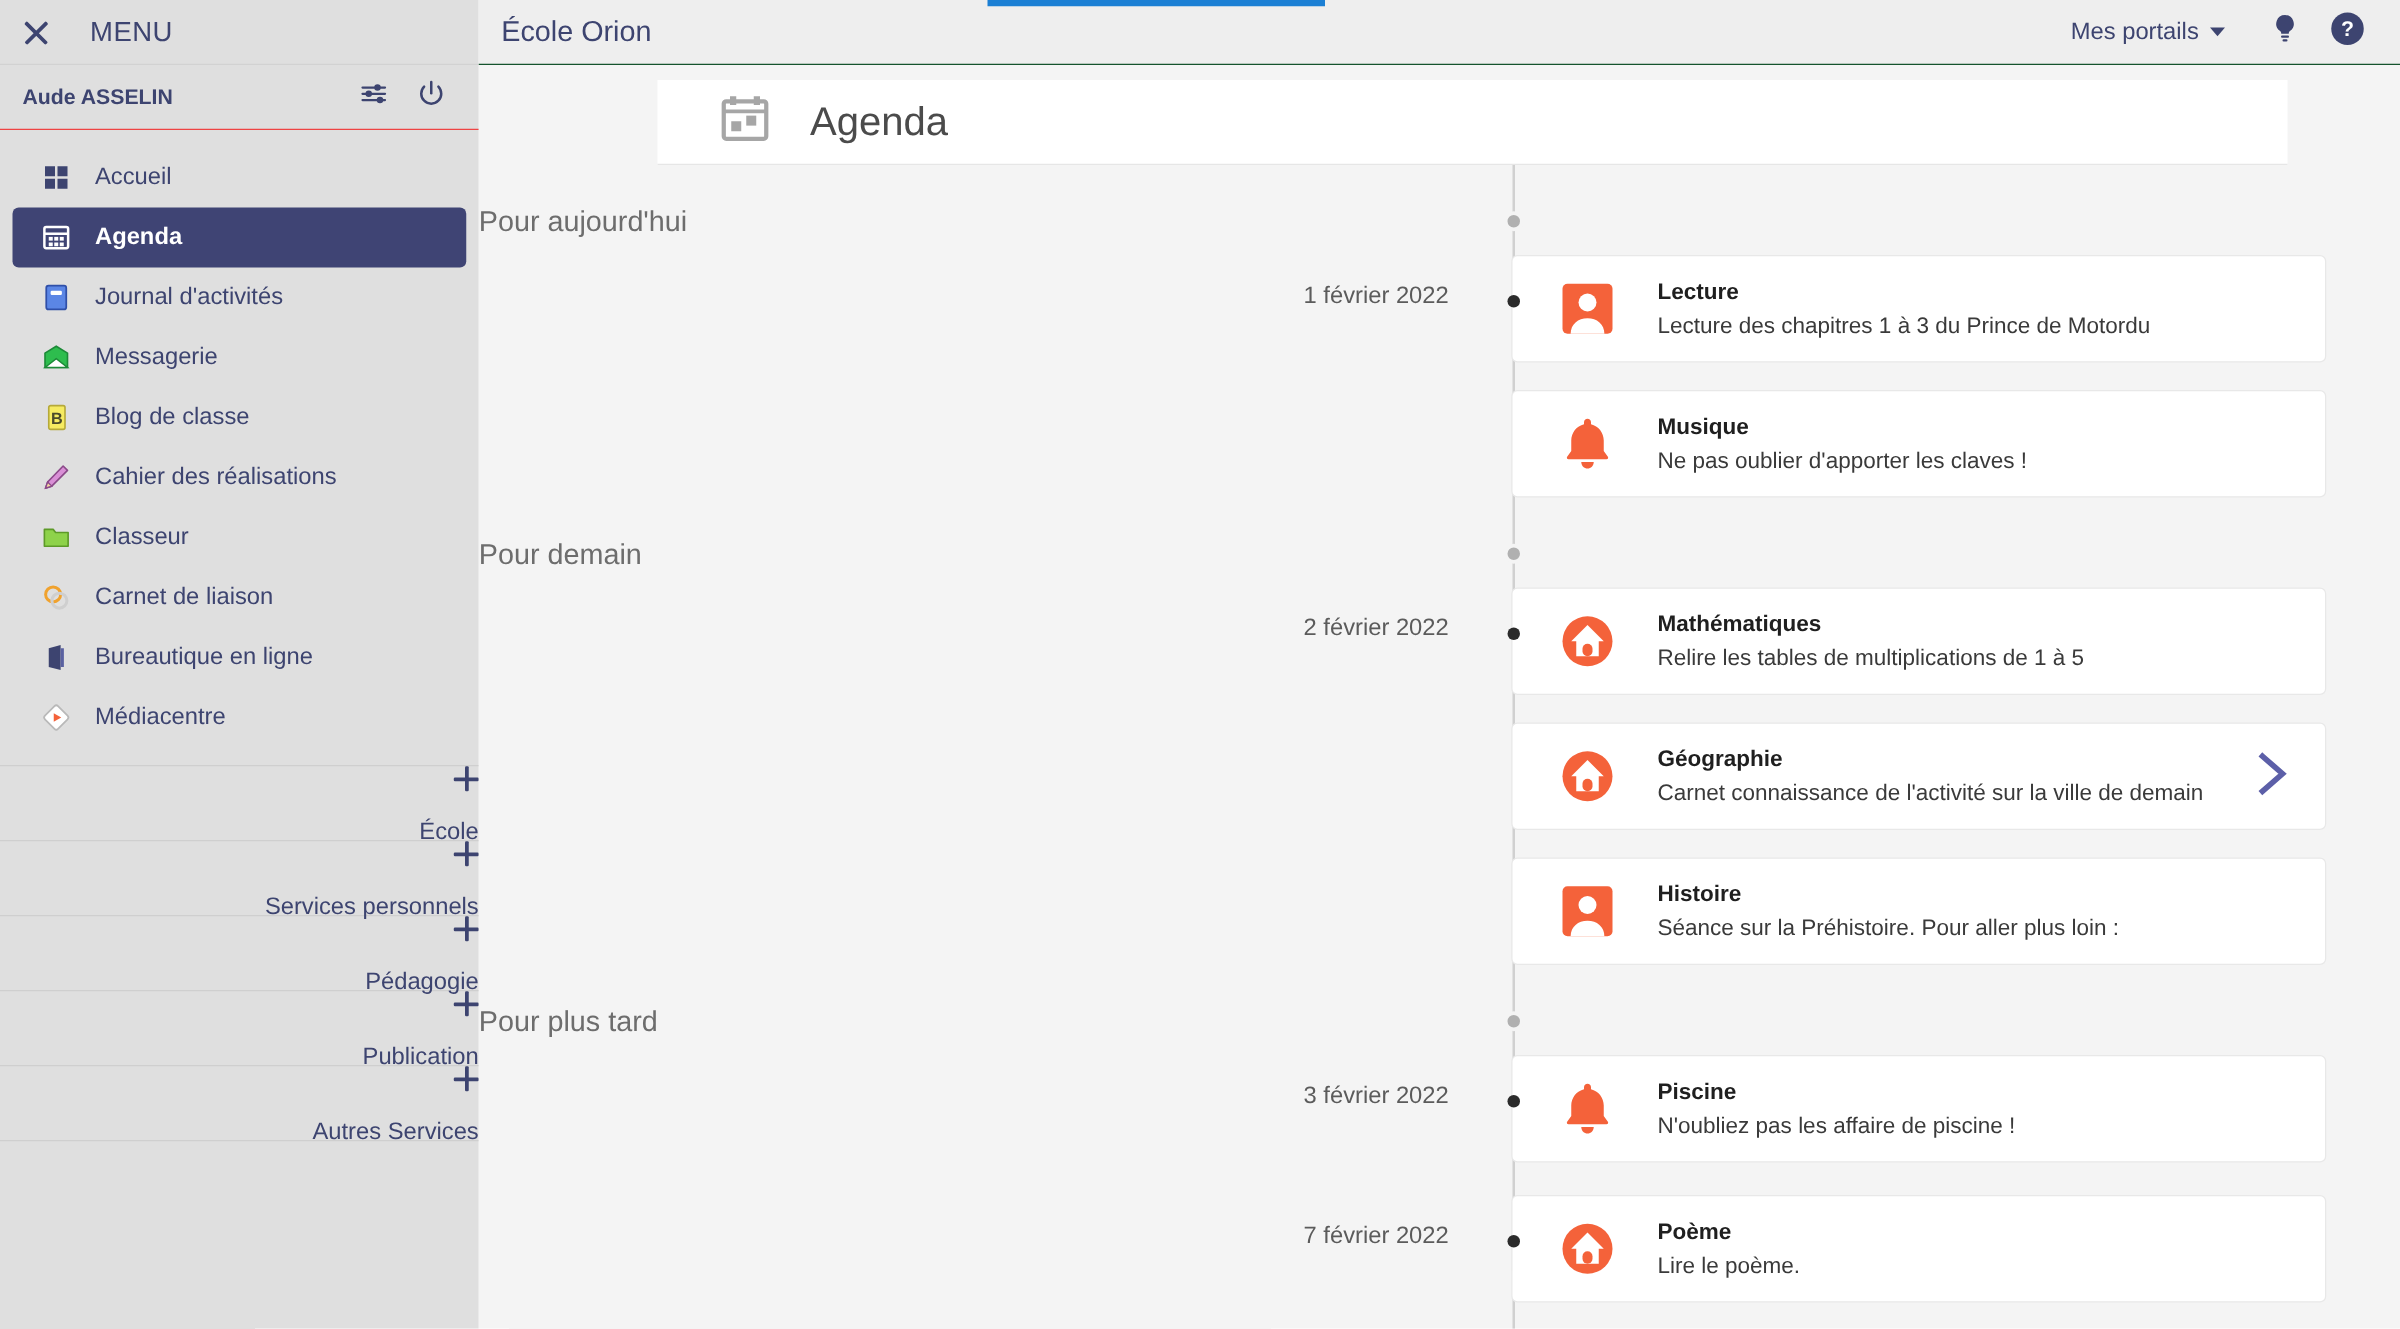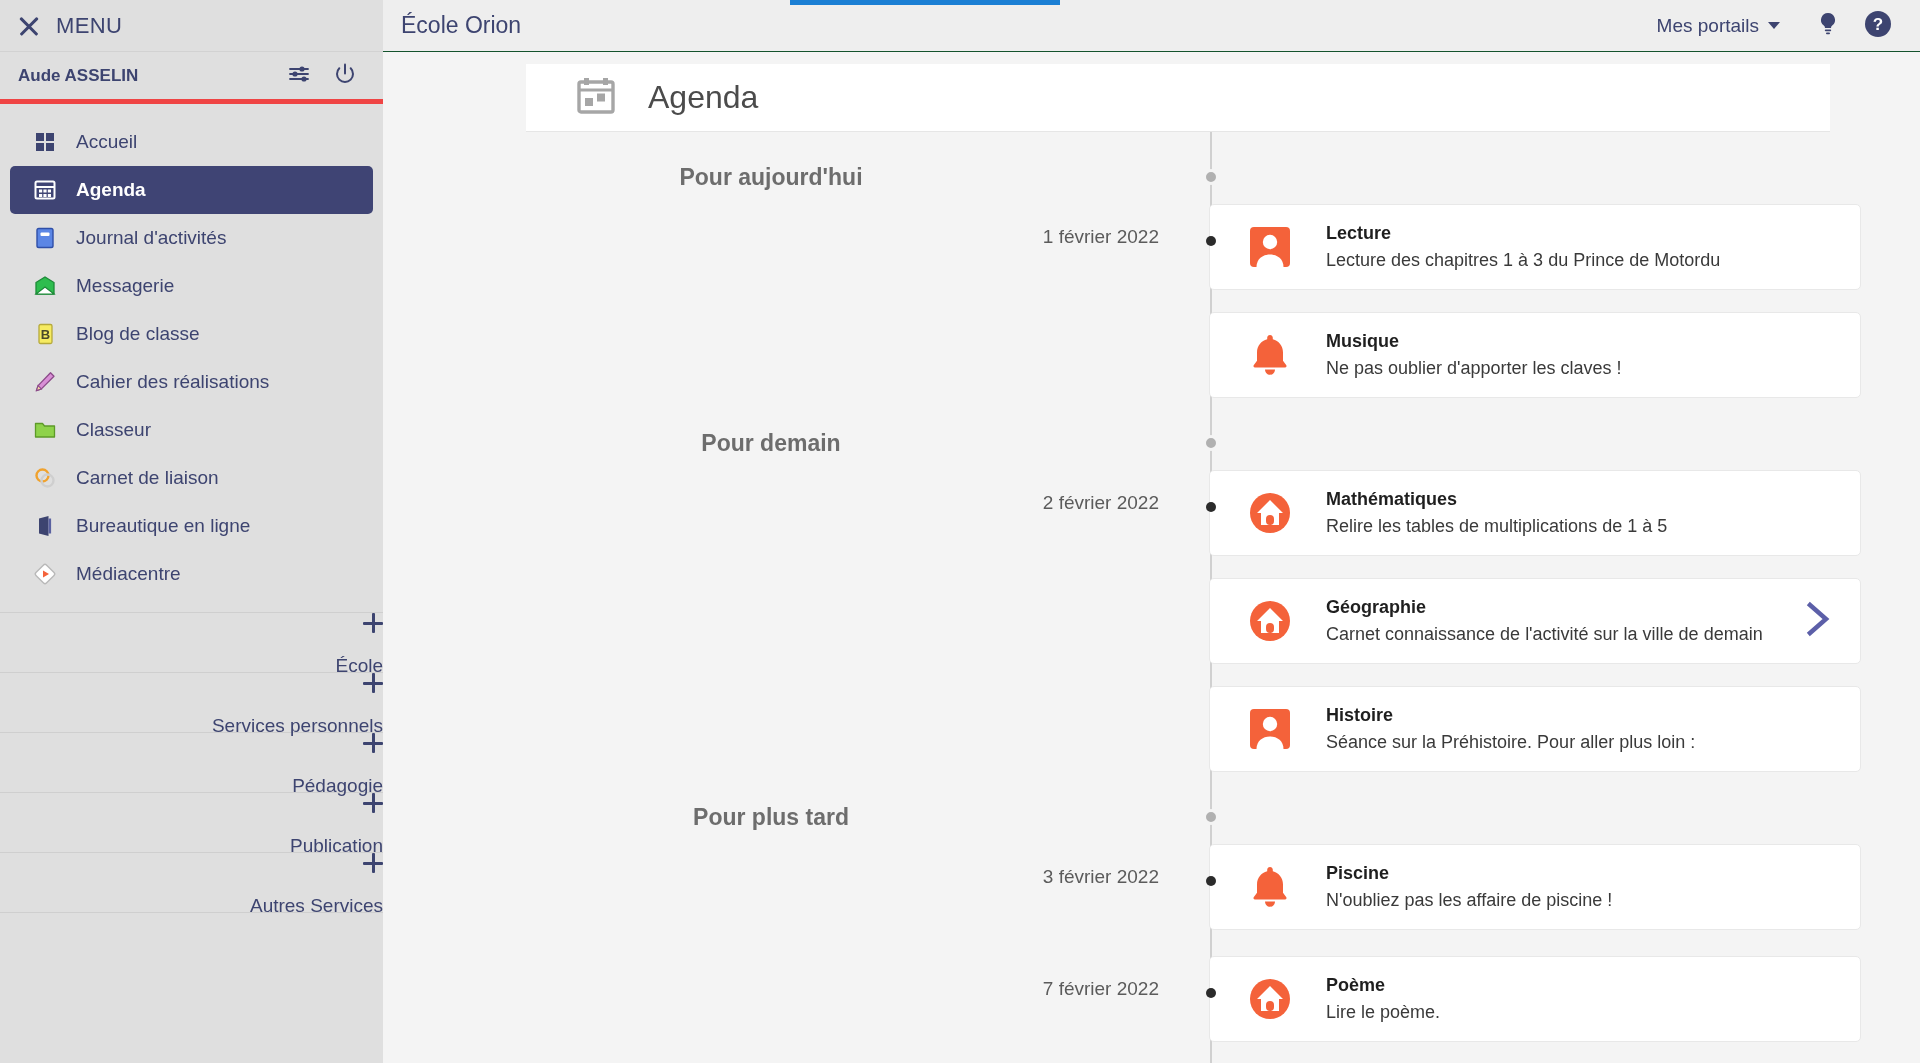--- a/index.html
+++ b/index.html
@@ -16,35 +16,35 @@
     position: absolute; top: 0; left: 790px; width: 270px; height: 5px;
     background: #1b7fd4; z-index: 40;
   }
 
   
   .sidebar {
     width: 383px; height: 1063px; background: #dfdfdf;
     display: flex; flex-direction: column; flex: 0 0 383px;
   }
   .menu-bar {
-    height: 52px; display: flex; align-items: center; gap: 16px;
+    height: 52px; display: flex; align-items: center; gap: 32px;
     padding-left: 18px; border-bottom: 1px solid #d2d2d2;
   }
   .menu-x { width: 22px; height: 22px; position: relative; }
   .menu-x::before, .menu-x::after {
     content: ""; position: absolute; left: -1px; top: 10px;
     width: 24px; height: 2.6px; background: #3d4470; border-radius: 1px;
   }
   .menu-x::before { transform: rotate(45deg); }
   .menu-x::after  { transform: rotate(-45deg); }
   .menu-label { font-size: 22px; color: #3d4470; letter-spacing: .4px; }
 
   .user-bar {
     height: 52px; display: flex; align-items: center;
-    padding: 0 26px 0 18px; border-bottom: 5px solid #ef4444;
+    padding: 0 26px 0 18px; border-bottom: 1px solid #ef4444;
   }
   .user-name { font-size: 17px; font-weight: bold; color: #3d4470; flex: 1; }
   .user-icons { display: flex; gap: 22px; align-items: center; }
 
   .nav-list { padding-top: 14px; }
   .nav-item {
     height: 48px; display: flex; align-items: center; gap: 18px;
     padding-left: 22px; margin: 0 10px 0 10px; border-radius: 5px;
     cursor: pointer;
   }
@@ -93,22 +93,22 @@
   
   .timeline { position: relative; padding-top: 22px; }
   .tl-line {
     position: absolute; left: 827px; top: 0; bottom: 0; width: 2px;
     background: #d0d0d0;
   }
   .tl-section {
     display: flex; align-items: center; height: 46px; position: relative;
   }
   .tl-sec-label {
-    width: 800px; text-align: center; padding-right: 24px;
-    font-size: 23px; font-weight: bold; color: #6d6d6d;
+    width: 800px; text-align: left; padding-right: 24px;
+    font-size: 23px; font-weight: normal; color: #6d6d6d;
   }
   .dot-big {
     position: absolute; left: 820px; width: 16px; height: 16px;
     border-radius: 50%; background: #b0b0b0; border: 3px solid #f4f4f4;
   }
   .tl-row { display: flex; align-items: flex-start; position: relative;
             margin-top: 4px; }
   .tl-date {
     width: 800px; text-align: right; padding-right: 24px; padding-top: 22px;
     font-size: 19px; color: #5b5b5b;

